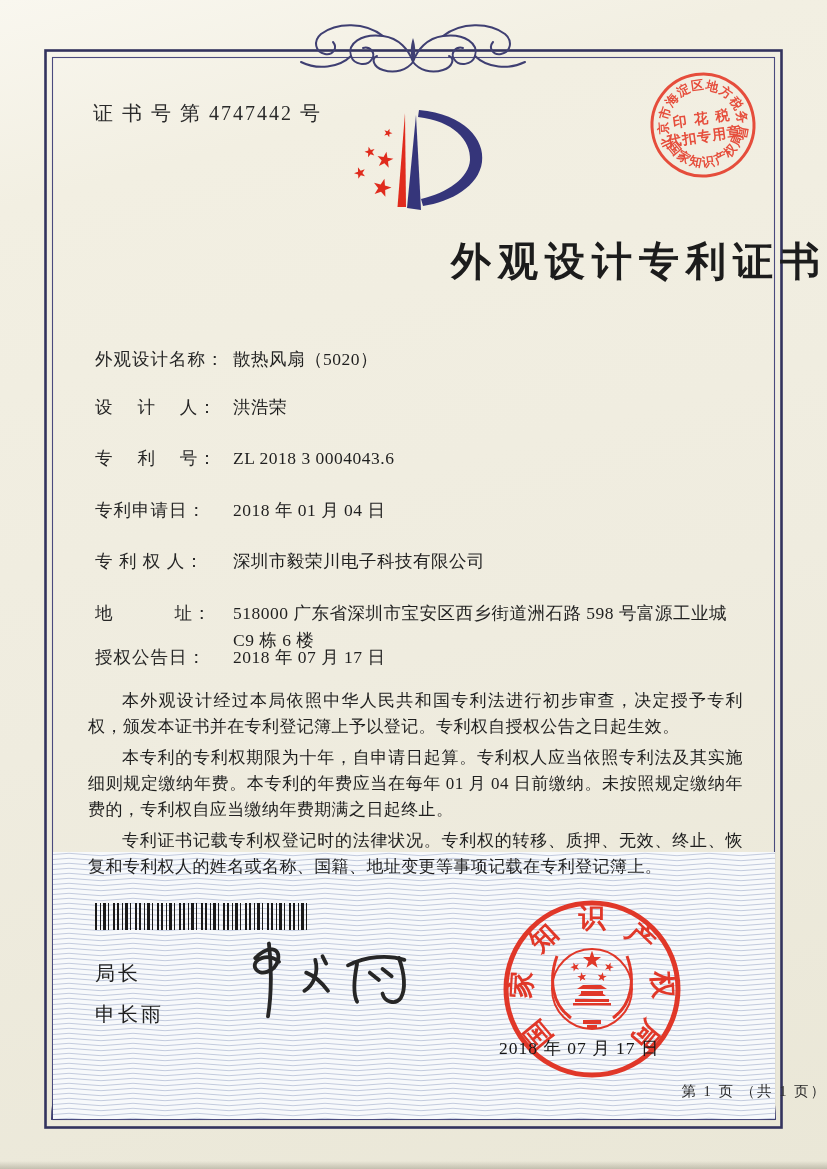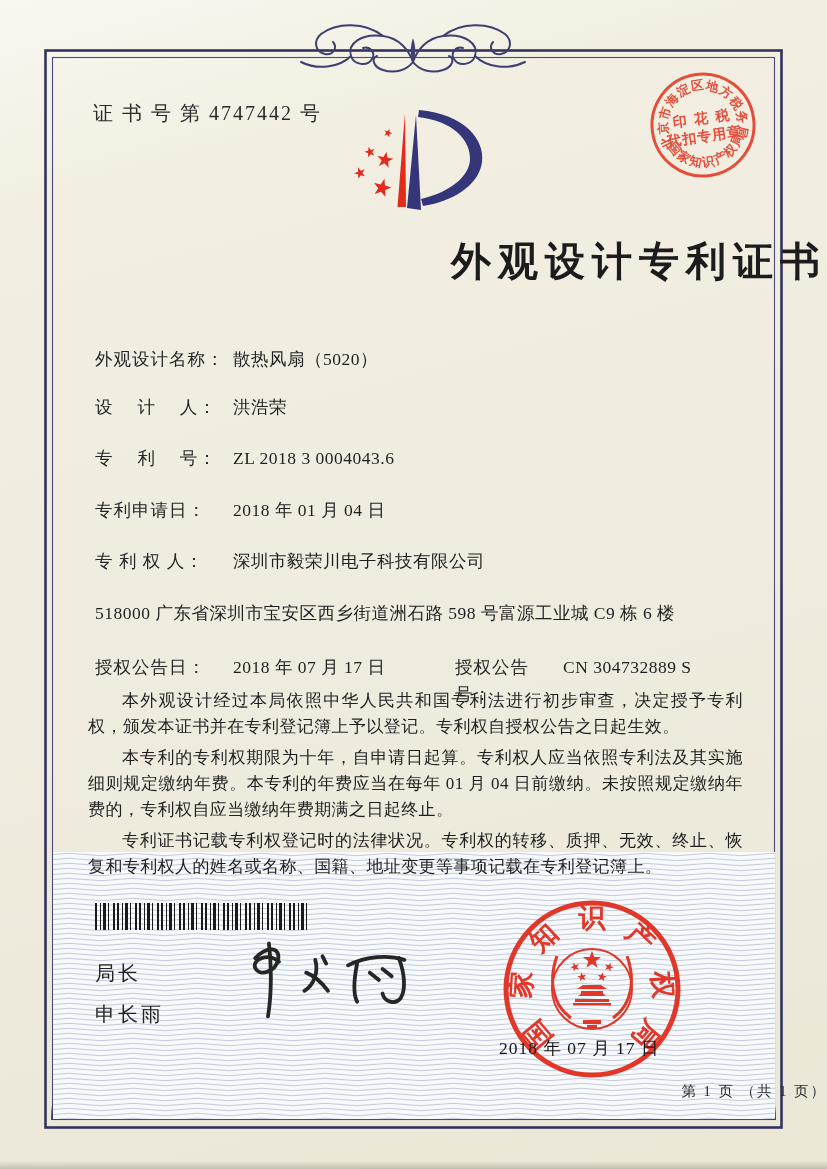--- a/index.html
+++ b/index.html
@@ -14,21 +14,21 @@
   
   .cert-no{left:93px;top:100px;font-size:20px;color:#2a2a2a;letter-spacing:2px;}
   
   .title{left:0;top:234px;width:100%;text-align:right;font-size:40px;font-weight:bold;
     color:#1c1c1c;letter-spacing:7px;}
   
   .fields{left:95px;top:342px;width:640px;font-size:17.5px;color:#1f1f1f;}
   .row{position:absolute;left:0;display:flex;line-height:27px;width:100%;}
   .row .label{flex:0 0 138px;letter-spacing:1px;color:#262626;}
   .row .value{flex:1;letter-spacing:.5px;}
-  .r1{top:4px}.r2{top:52px}.r3{top:103px}.r4{top:155px}.r5{top:206px}.r6{top:258px}.r7{top:312px}
+  .r1{top:4px}.r2{top:52px}.r3{top:103px}.r4{top:155px}.r5{top:206px}.r6{top:258px}.r7{top:302px}
   .g2{position:absolute;left:360px;top:0;display:flex;}
   .g2 .label{flex:0 0 108px;}
   
   .paras{left:88px;top:688px;width:655px;font-size:17px;line-height:26px;color:#1f1f1f;
     text-align:justify;}
   .paras p{margin:0 0 5px 0;text-indent:2em;letter-spacing:.4px;}
   
   .band{left:53px;top:852px;width:722px;height:267px;background:#f7f9fb;}
   .band svg{position:absolute;left:0;top:0;width:100%;height:100%;}
   
@@ -167,29 +167,26 @@
     </div>
     <div class="row r4">
       <span class="label">专利申请日：</span>
       <span class="value">2018 年 01 月 04 日</span>
     </div>
     <div class="row r5">
       <span class="label">专 利 权 人：</span>
       <span class="value">深圳市毅荣川电子科技有限公司</span>
     </div>
     <div class="row r6">
+      <span class="label">地　　　 址：</span>
       <span class="value">518000 广东省深圳市宝安区西乡街道洲石路 598 号富源工业城 C9 栋 6 楼</span>
     </div>
     <div class="row r7">
       <span class="label">授权公告日：</span>
       <span class="value">2018 年 07 月 17 日</span>
-      <span class="g2">
-        <span class="label">授权公告号：</span>
-        <span class="value">CN 304732889 S</span>
-      </span>
     </div>
   </div>
 
   <div class="abs paras">
     <p>本外观设计经过本局依照中华人民共和国专利法进行初步审查，决定授予专利权，颁发本证书并在专利登记簿上予以登记。专利权自授权公告之日起生效。</p>
     <p>本专利的专利权期限为十年，自申请日起算。专利权人应当依照专利法及其实施细则规定缴纳年费。本专利的年费应当在每年 01 月 04 日前缴纳。未按照规定缴纳年费的，专利权自应当缴纳年费期满之日起终止。</p>
     <p>专利证书记载专利权登记时的法律状况。专利权的转移、质押、无效、终止、恢复和专利权人的姓名或名称、国籍、地址变更等事项记载在专利登记簿上。</p>
   </div>
 
   <div class="abs barcode"></div>

